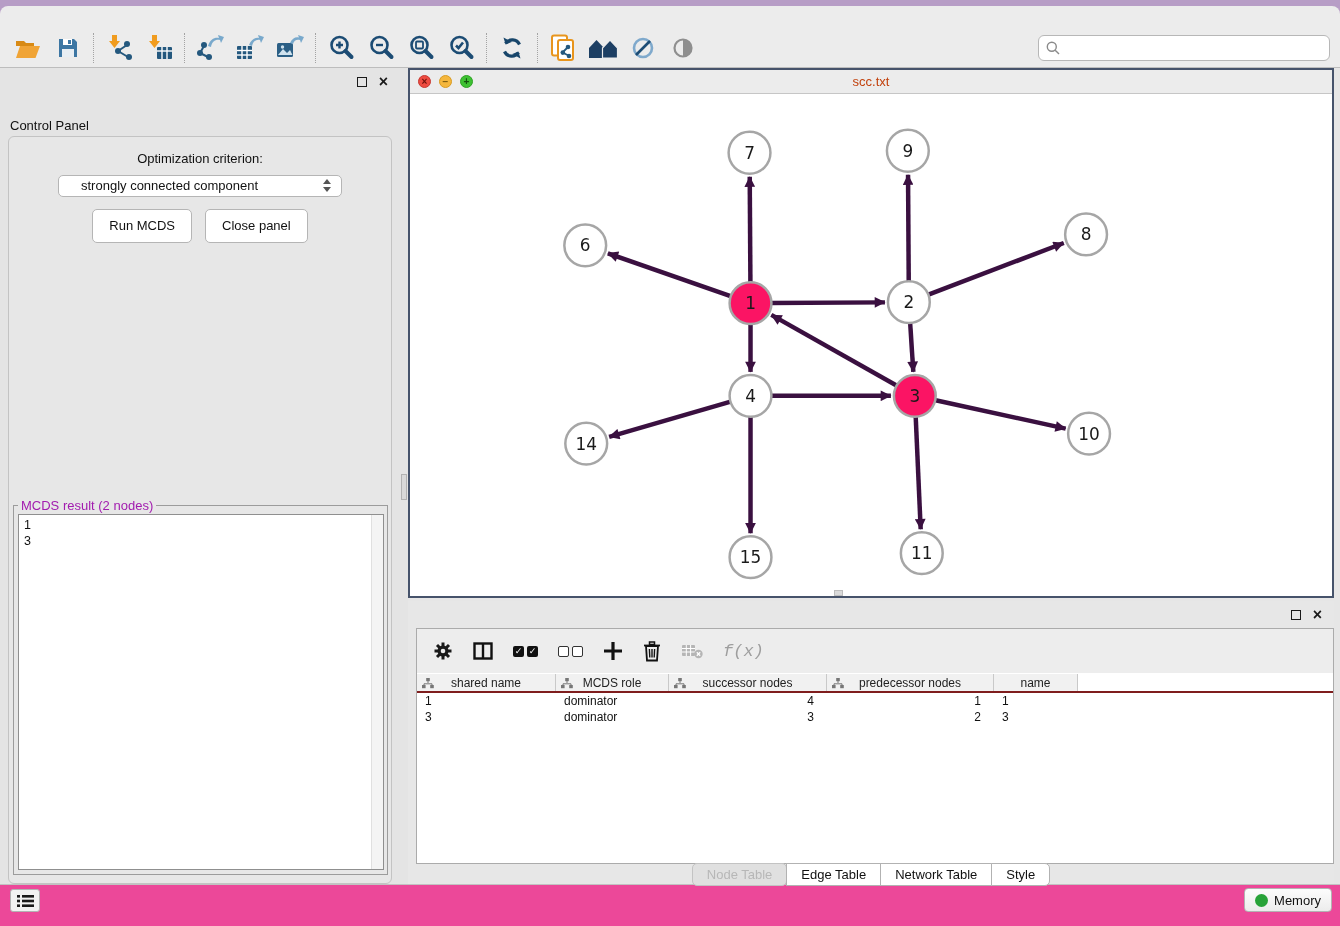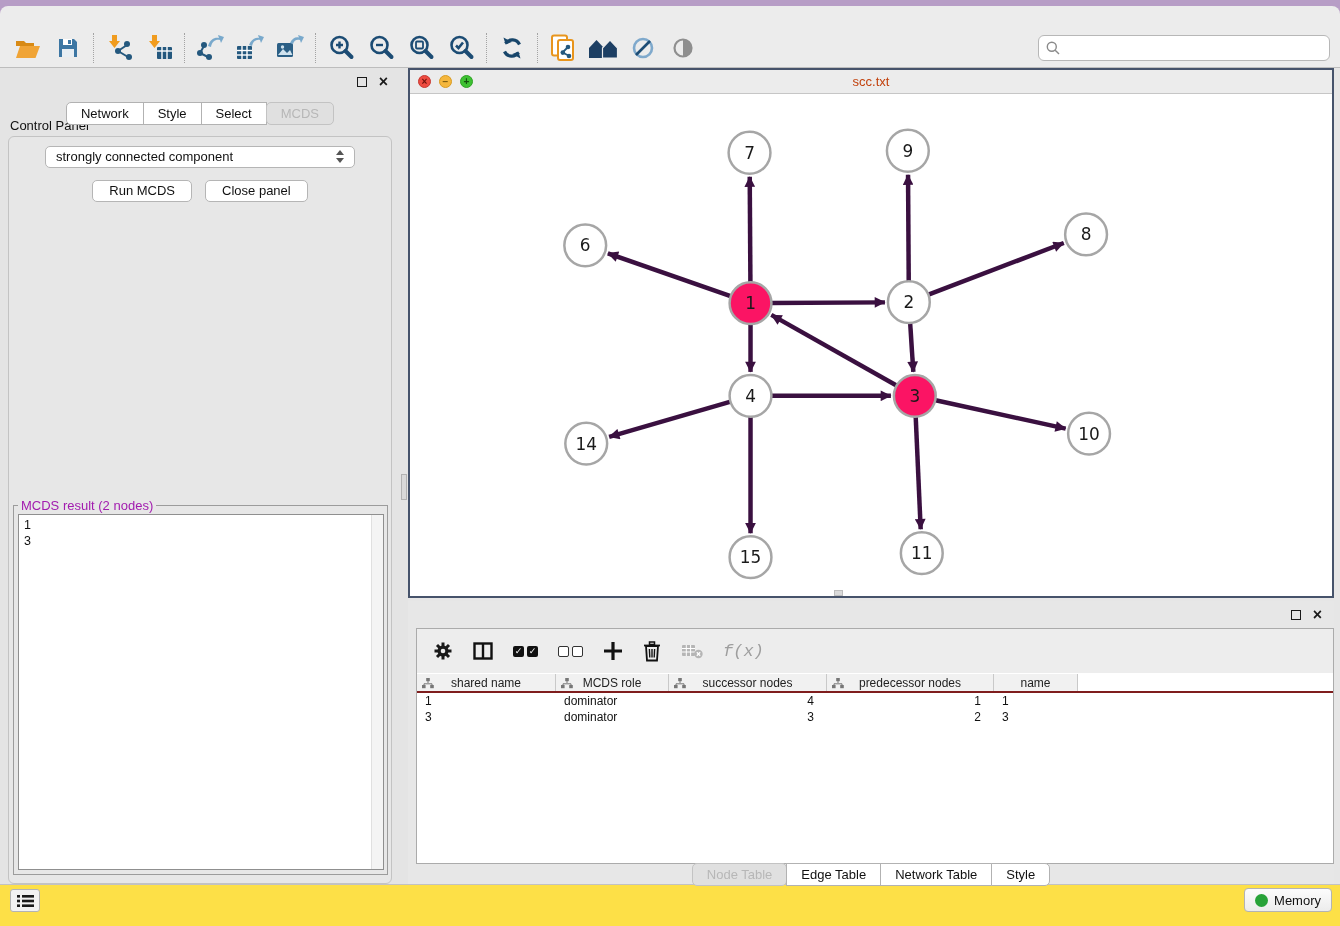--- a/index.html
+++ b/index.html
@@ -36,27 +36,27 @@
   .float-icon { width:10px; height:10px; border:1.6px solid #1a1a1a; display:inline-block; }
   .close-icon { font-size:16px; font-weight:700; color:#1a1a1a; line-height:10px; }
   .tab-row { position:absolute; left:0; right:0; display:flex; justify-content:center; z-index:3; }
   .cp-tabrow { top:34px; }
   .tab { font-size:13px; line-height:19px; padding:1px 14px; background:#fff; border:1px solid #b2b2b2; margin-left:-1px; color:#111; cursor:default; }
   .tab:first-child { border-radius:5px 0 0 5px; margin-left:0; }
   .tab:last-child { border-radius:0 5px 5px 0; }
   .tab.active { background:#e0e0e0; color:#b7b7b7; border-radius:5px; border-color:#c3c3c3; }
   .cp-box { position:absolute; left:8px; right:8px; top:68px; bottom:11px; background:#e7e7e7; border:1px solid #c3c3c3; border-radius:6px; }
   .opt-label { text-align:center; margin-top:14px; font-size:13px; color:#111; }
-  .criterion-select { position:relative; margin:9px auto 0; width:310px; height:22px; background:#fff; border:1px solid #b5b5b5; border-radius:5px; font-size:13px; line-height:20px; padding-left:10px; color:#111; }
+  .criterion-select { position:relative; margin:9px auto 0; width:284px; height:22px; background:#fff; border:1px solid #b5b5b5; border-radius:5px; font-size:13px; line-height:20px; padding-left:22px; color:#111; }
   .stepper { position:absolute; right:8px; top:3px; width:10px; }
   .stepper i { display:block; width:0; height:0; border-left:4px solid transparent; border-right:4px solid transparent; }
   .stepper .up { border-bottom:5px solid #555; margin-bottom:3px; }
   .stepper .dn { border-top:5px solid #555; }
   .btn-row { display:flex; justify-content:center; gap:13px; margin-top:12px; }
-  .btn { height:22px; background:#fff; border:1px solid #b5b5b5; border-radius:5px; font-size:13px; line-height:20px; padding:0 16px; color:#111; }
+  .btn { height:34px; background:#fff; border:1px solid #b5b5b5; border-radius:5px; font-size:13px; line-height:20px; padding:0 16px; color:#111; }
   .result-fieldset { position:absolute; left:4px; right:3px; top:361px; bottom:8px; border:1px solid #9c9c9c; }
   .result-fieldset legend { font-size:13px; color:#a21caf; margin-left:4px; padding:0 3px; }
   .result-inner { position:absolute; left:4px; right:3px; top:1px; bottom:4px; background:#fff; border:1px solid #8f8f8f; }
   .result-text { position:absolute; left:5px; top:2px; font-size:12.5px; line-height:16px; color:#111; white-space:pre; }
   .result-scroll { position:absolute; right:0; top:0; bottom:0; width:12px; background:#f4f4f4; border-left:1px solid #e0e0e0; }
 
   
   .v-splitter { position:absolute; left:400px; width:8px; top:0; bottom:0; background:#e4e4e4; }
   .grip { position:absolute; top:406px; left:1px; width:6px; height:26px; background:#d9d9d9; border:1px solid #b2b2b2; }
 
@@ -90,21 +90,21 @@
   .thead { display:flex; height:19px; border-bottom:2px solid #7f1d1d; }
   .th { position:relative; background:#f1f1f1; border-right:1px solid #c9c9c9; height:100%; font-size:12px; color:#222; text-align:center; }
   .th svg { position:absolute; left:5px; top:4px; }
   .th span { display:block; line-height:18px; }
   .tr { display:flex; height:16px; font-size:12px; color:#111; }
   .td { line-height:16px; padding:0 8px; overflow:hidden; }
   .td.right { text-align:right; padding-right:13px; }
   .tp-tabrow { bottom:9px; top:auto; }
 
   
-  .statusbar { position:absolute; bottom:0; left:0; right:0; height:42px; background:#fde047; border-top:1px solid #c2c2c2; }
+  .statusbar { position:absolute; bottom:0; left:0; right:0; height:42px; background:#ec4899; border-top:1px solid #c2c2c2; }
   .menu-btn { position:absolute; left:10px; top:4px; width:30px; height:23px; background:#f2f2f2; border:1px solid #b3b3b3; border-radius:3px; display:flex; align-items:center; justify-content:center; }
   .memory-btn { position:absolute; right:8px; top:3px; height:24px; display:flex; align-items:center; gap:6px; background:linear-gradient(#fcfcfc,#ececec); border:1px solid #b3b3b3; border-radius:4px; padding:0 10px; font-size:13px; color:#111; }
   .memory-dot { width:13px; height:13px; border-radius:50%; background:#28a339; }
 </style>
 </head>
 <body>
 
 <div class="app">
 
 
@@ -266,27 +266,22 @@
   </div>
 
   <div class="main">
 
     <div class="control-panel">
       <div class="panel-title">Control Panel</div>
       <div class="win-icons">
         <span class="float-icon"></span>
         <span class="close-icon">×</span>
       </div>
-      <div class="tab-row cp-tabrow">
-          <span class="tab">Network</span>
-          <span class="tab">Style</span>
-          <span class="tab">Select</span>
-          <span class="tab active">MCDS</span>
-        </div>
       <div class="cp-box">
+        <div class="opt-label">Optimization criterion:</div>
         <div class="criterion-select">
           <span>strongly connected component</span>
           <span class="stepper">
               <i class="up"></i>
               <i class="dn"></i>
             </span>
         </div>
         <div class="btn-row">
           <button class="btn">Run MCDS</button>
           <button class="btn">Close panel</button>

